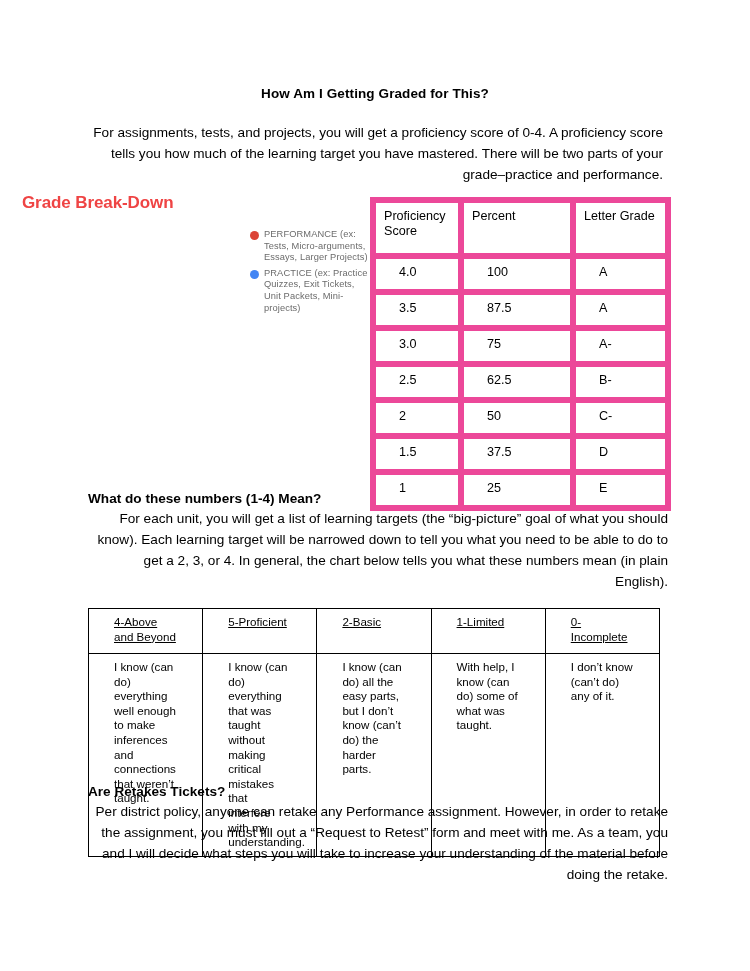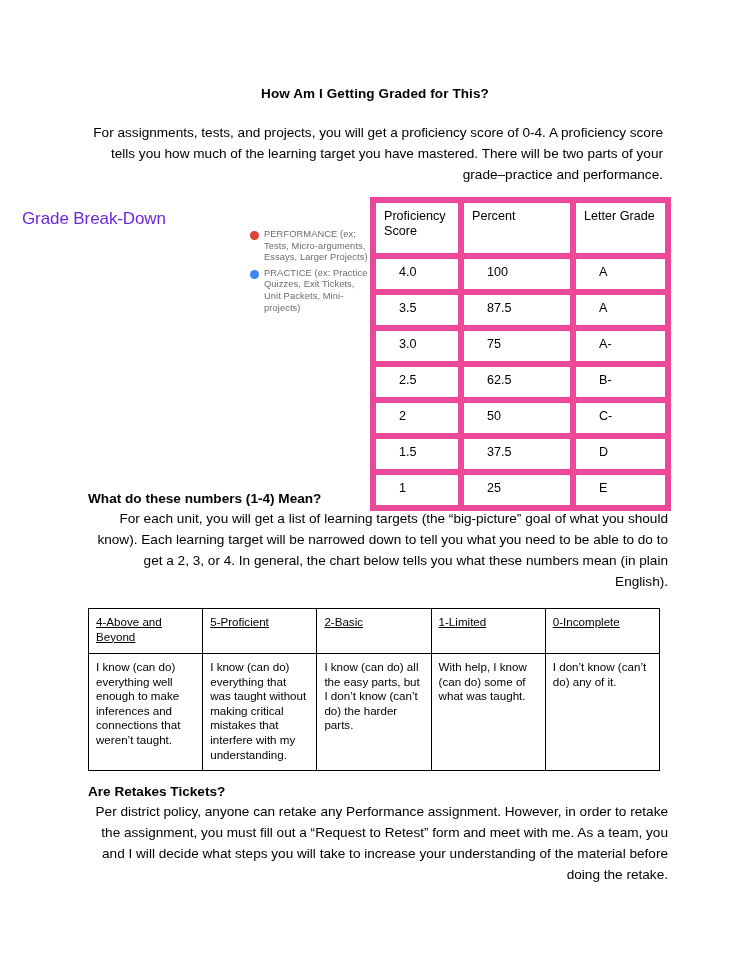--- a/index.html
+++ b/index.html
@@ -56,24 +56,24 @@
   #chart-block {
     position: absolute;
     left: 14px;
     top: 193px;
     width: 350px;
     height: 265px;
   }
   #chart-title {
     position: absolute;
     left: 8px;
-    top: 16px;
+    top: 0;
     font-size: 17px;
-    font-weight: normal;
-    color: #6d28d9;
+    font-weight: bold;
+    color: #ef4444;
     letter-spacing: -0.1px;
   }
   #pie-wrap {
     position: absolute;
     left: 2px;
     top: 34px;
     width: 226px;
     height: 226px;
   }
   #pie {
@@ -145,21 +145,21 @@
     border-collapse: collapse;
     width: 572px;
     table-layout: fixed;
   }
   #rubric-table th, #rubric-table td {
     border: 1px solid #000000;
     vertical-align: top;
     text-align: left;
     font-size: 11.6px;
     line-height: 14.6px;
-    padding: 6px 7px;
+    padding: 6px 25px;
   }
   #rubric-table th {
     font-weight: normal;
     height: 32px;
   }
   #rubric-table th span {
     text-decoration: underline;
   }
   #rubric-table td { height: 104px; }
 </style>

